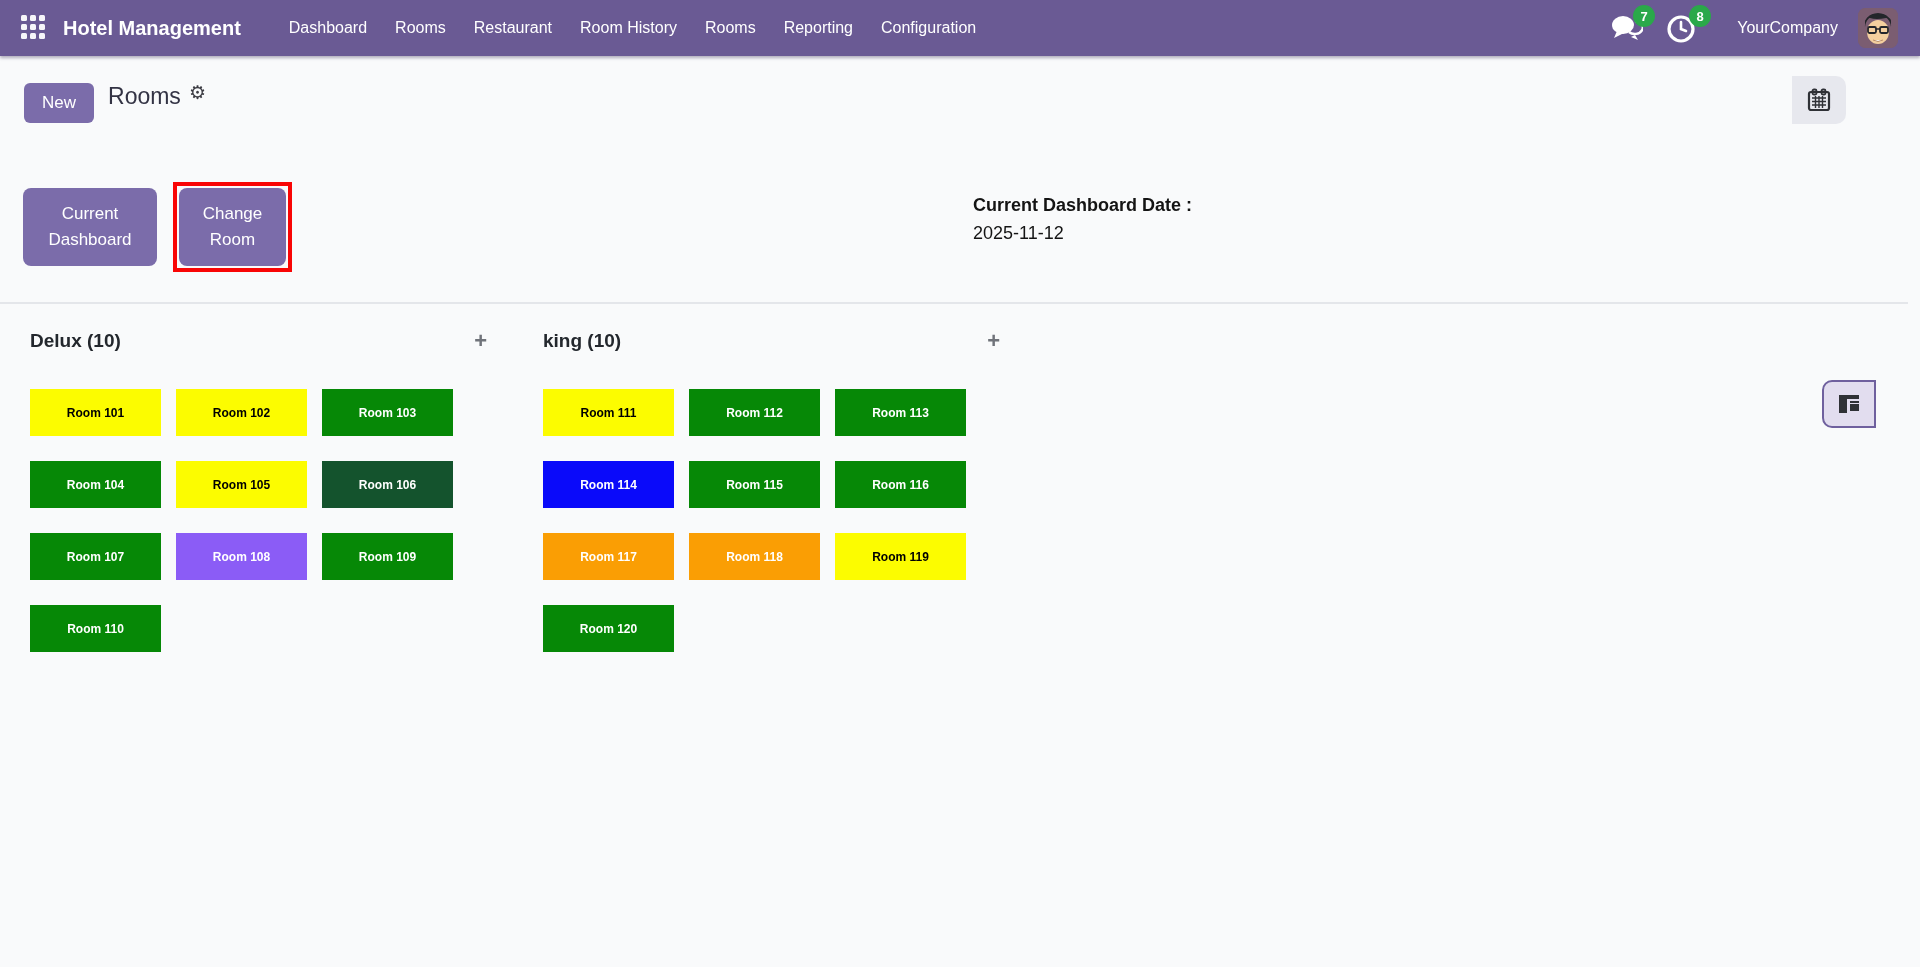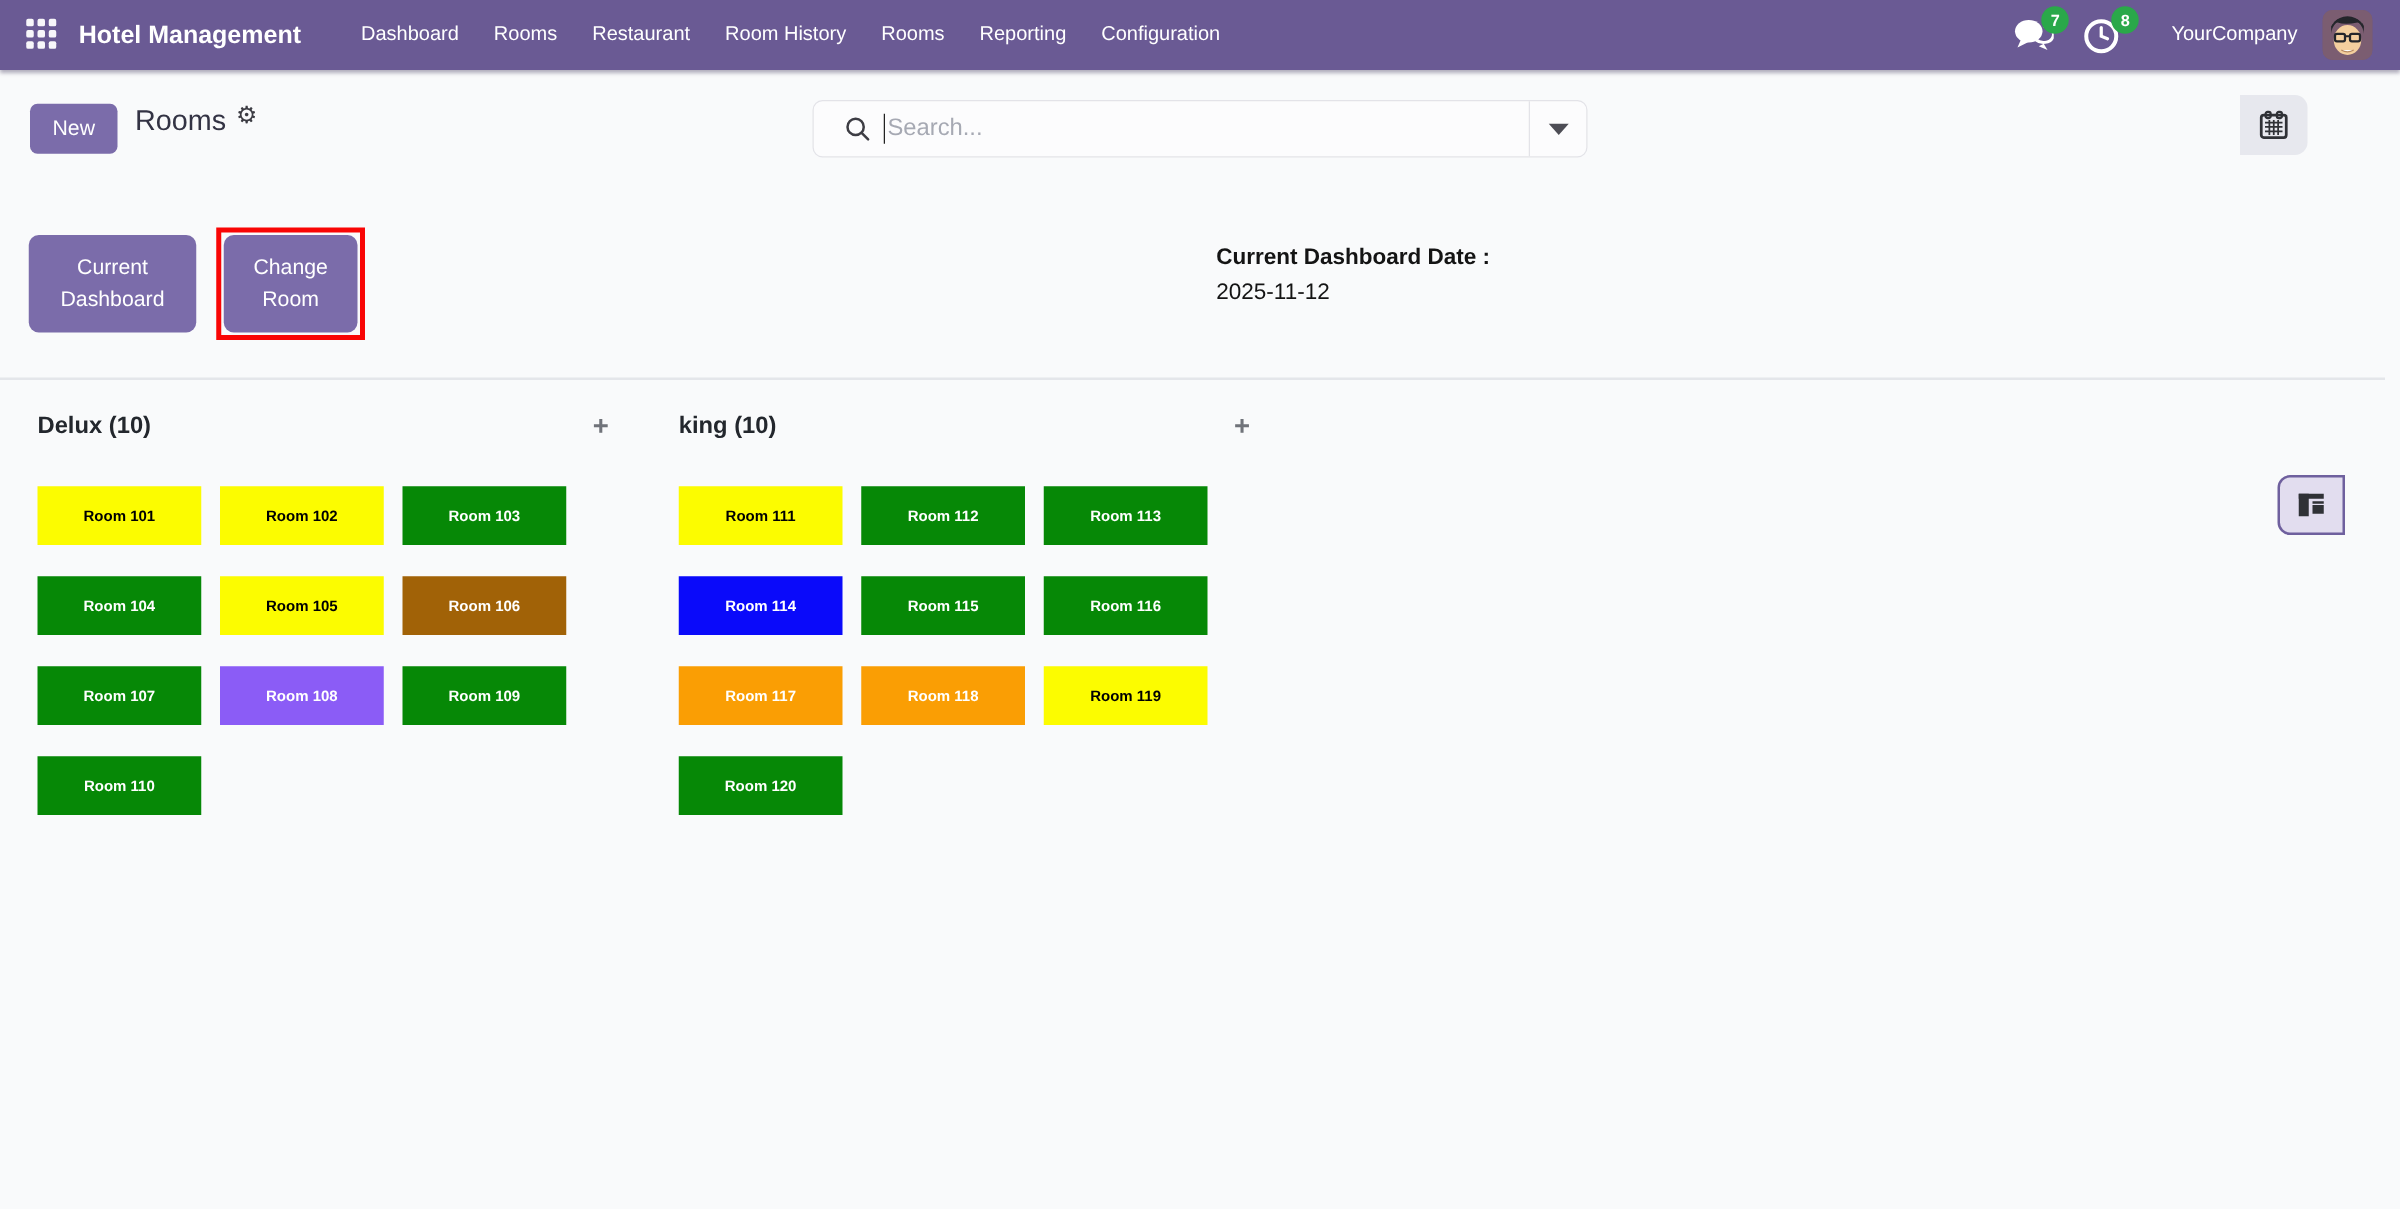--- a/index.html
+++ b/index.html
@@ -158,35 +158,20 @@
   </div>
 </header>
 
 <div class="control-panel">
   <div class="cp-left">
     <button class="new-btn">New</button>
     <div class="breadcrumb">Rooms</div>
     <div class="gear-btn">⚙</div>
   </div>
 
-  <div class="search-box">
-    <div class="search-main">
-      <span class="search-ico">
-        <svg width="22" height="22" viewBox="0 0 22 22">
-          <circle cx="9.5" cy="9.5" r="6.5" fill="none" stroke="#3d3d44" stroke-width="2"></circle>
-          <line x1="14.5" y1="14.5" x2="19.5" y2="19.5" stroke="#3d3d44" stroke-width="2" stroke-linecap="round"></line>
-        </svg>
-      </span>
-      <span class="caret-line"></span>
-      <input class="search-input" type="text" placeholder="Search..." style="">
-    </div>
-    <div class="search-toggle">
-      <span class="caret-down"></span>
-    </div>
-  </div>
 
   <div class="view-switcher">
     <div class="vs-btn kanban">
       <svg width="22" height="22" viewBox="0 0 22 22">
         <rect x="1" y="2" width="20" height="4" fill="#2f3136"></rect>
         <rect x="1" y="2" width="8" height="18" fill="#2f3136"></rect>
         <rect x="12" y="8" width="9" height="2" fill="#2f3136"></rect>
         <rect x="12" y="11" width="9" height="7" fill="#2f3136"></rect>
       </svg>
     </div>
@@ -220,21 +205,21 @@
       <div class="col-header">
         <div class="col-title">Delux (10)</div>
         <div class="col-add">+</div>
       </div>
       <div class="room-grid">
         <button class="room-card" style="background: rgb(252, 252, 0); color: rgb(0, 0, 0);">Room 101</button>
         <button class="room-card" style="background: rgb(252, 252, 0); color: rgb(0, 0, 0);">Room 102</button>
         <button class="room-card" style="background: rgb(6, 136, 6); color: rgb(255, 255, 255);">Room 103</button>
         <button class="room-card" style="background: rgb(6, 136, 6); color: rgb(255, 255, 255);">Room 104</button>
         <button class="room-card" style="background: rgb(252, 252, 0); color: rgb(0, 0, 0);">Room 105</button>
-        <button class="room-card" style="background: #a16207; color: rgb(255, 255, 255);">Room 106</button>
+        <button class="room-card" style="background: #14532d; color: rgb(255, 255, 255);">Room 106</button>
         <button class="room-card" style="background: rgb(6, 136, 6); color: rgb(255, 255, 255);">Room 107</button>
         <button class="room-card" style="background: #8b5cf6; color: rgb(255, 255, 255);">Room 108</button>
         <button class="room-card" style="background: rgb(6, 136, 6); color: rgb(255, 255, 255);">Room 109</button>
         <button class="room-card" style="background: rgb(6, 136, 6); color: rgb(255, 255, 255);">Room 110</button>
       </div>
     </div>
     <div class="kanban-col">
       <div class="col-header">
         <div class="col-title">king (10)</div>
         <div class="col-add">+</div>

